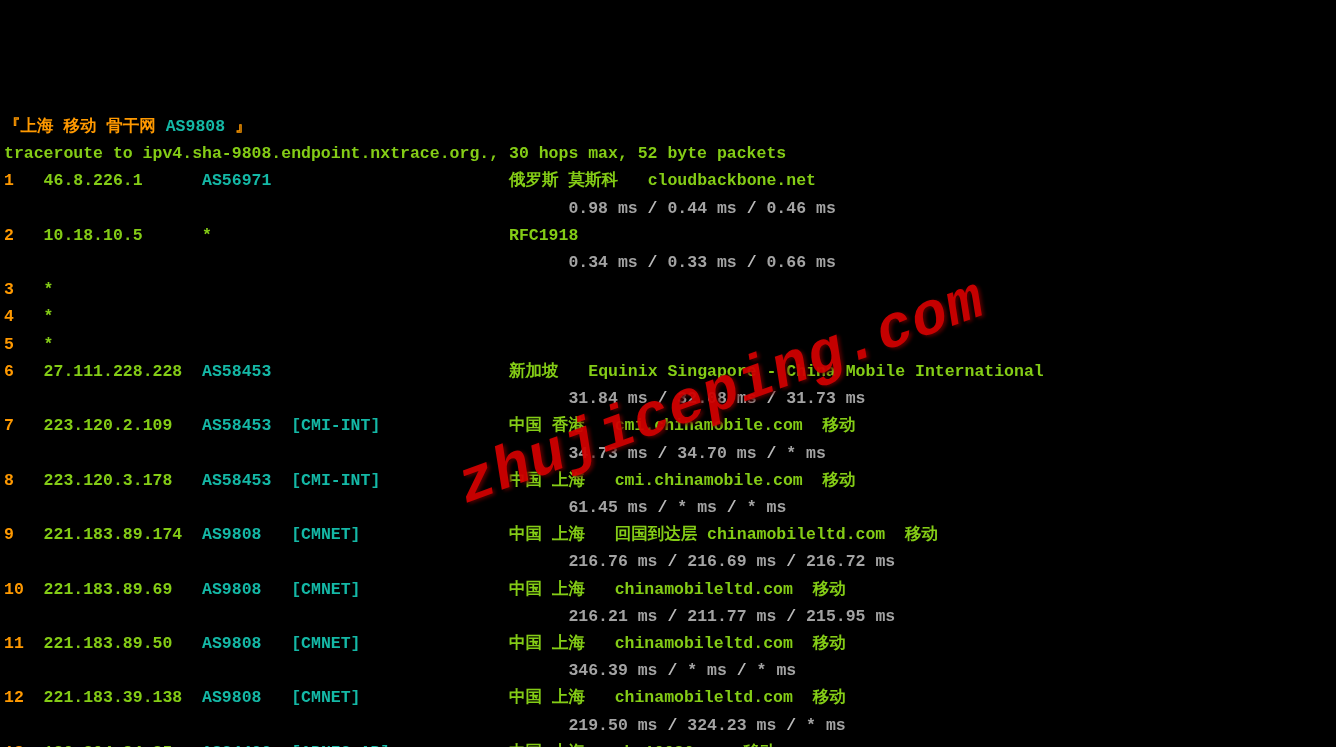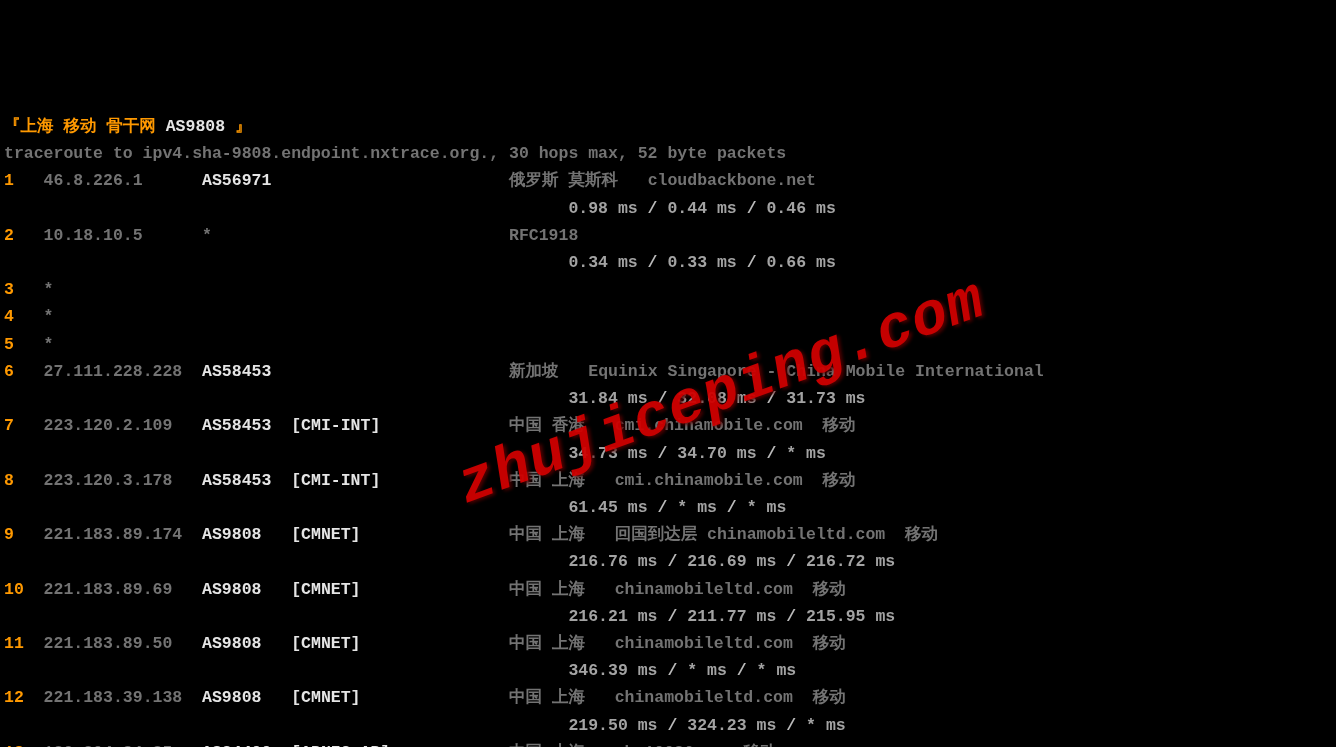--- a/index.html
+++ b/index.html
@@ -8,22 +8,22 @@
       font-size: 16.5px;
       font-weight: bold;
       color: #fff;
       line-height: 1.65;
       margin: 4px;
       padding: 0;
       white-space: pre;
       position: relative;
     }
     .orange { color: #ff9900; }
-    .white  { color: #737373; }
-    .green  { color: #e5e5e5; }
+    .white  { color: #84cc16; }
+    .green  { color: #14b8a6; }
     .cyan   { color: #a3a3a3; }
     .grey   { color: #bbbbbb; }
 
     .watermark {
       position: absolute;
       top: 340px; left: 440px;
       font-size: 60px;
       font-weight: 900;
       font-style: italic;
       color: #d00000;

